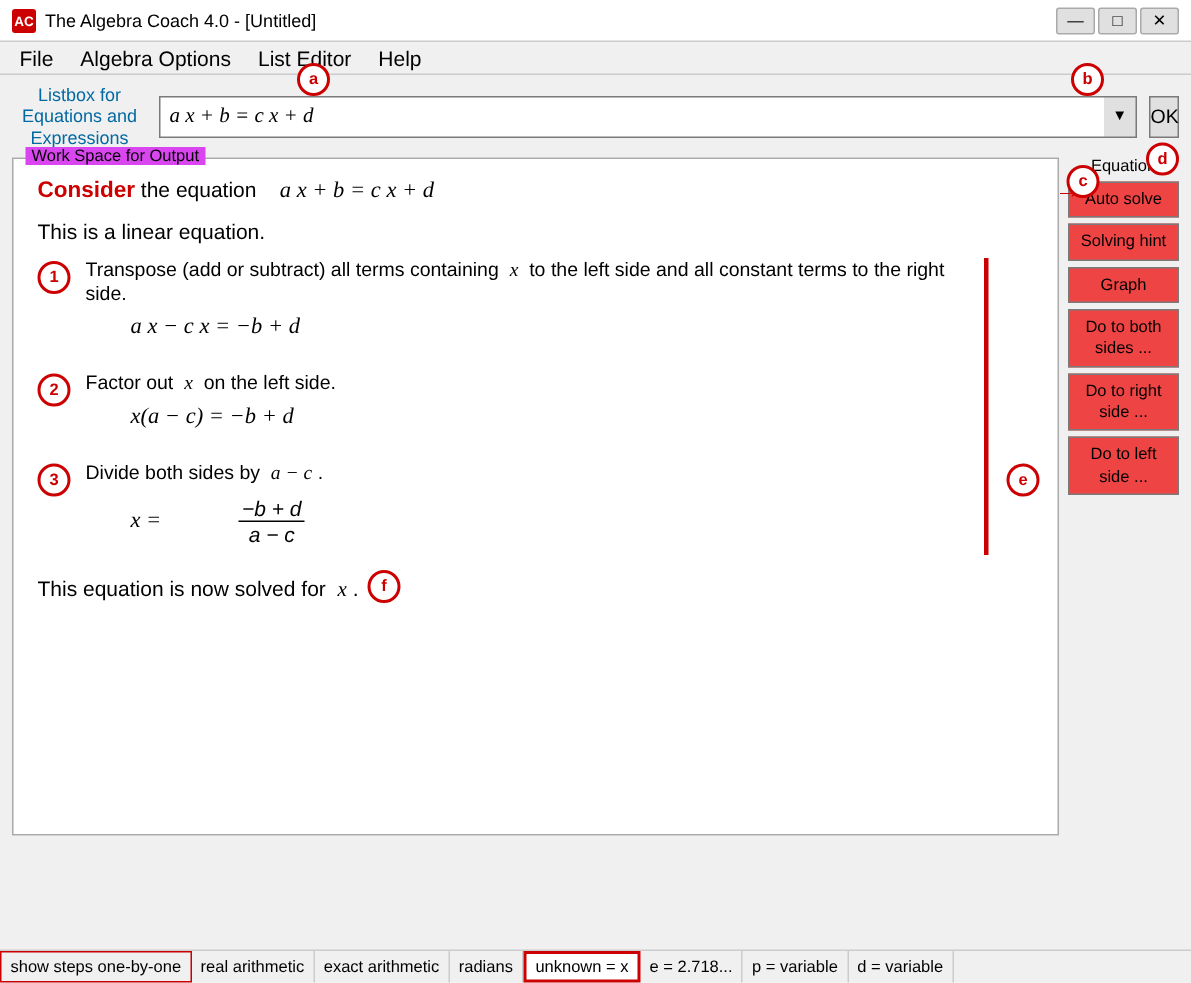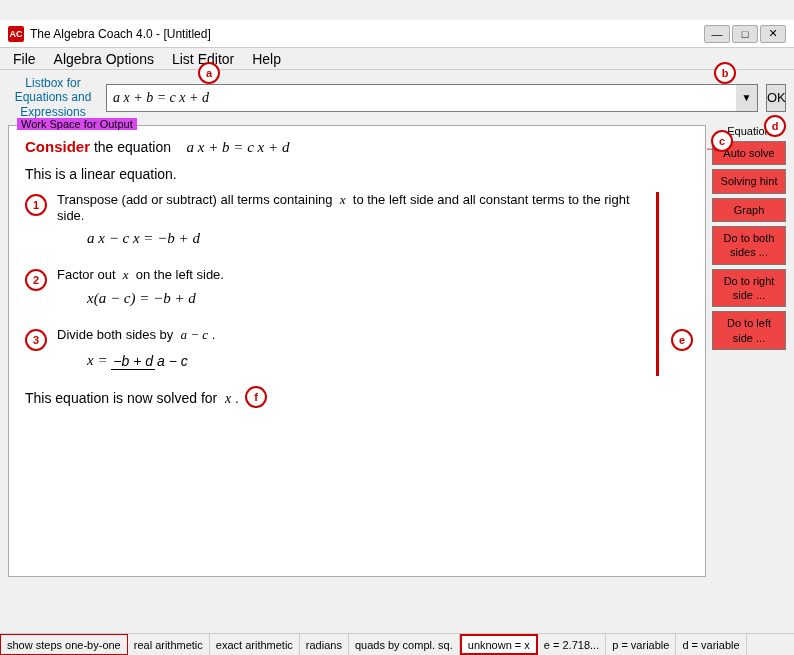--- a/index.html
+++ b/index.html
@@ -15,21 +15,20 @@
 
     
     .title-bar {
       background: #fff;
       border-bottom: 1px solid #ccc;
       display: flex;
       align-items: center;
       height: 28px;
       padding: 0 8px;
       gap: 6px;
-      margin-top: 20px;
     }
     .title-bar-icon {
       width: 16px; height: 16px;
       background: #c00;
       border-radius: 2px;
       display: flex; align-items: center; justify-content: center;
       color: white; font-size: 9px; font-weight: bold;
     }
     .title-bar-text {
       flex: 1;
@@ -226,24 +225,25 @@
 
     .bracket-group {
       position: relative;
       border-right: 3px solid #c00;
       padding-right: 8px;
     }
 
     
     .fraction {
       display: inline-flex;
-      flex-direction: row;
+      flex-direction: column;
       align-items: center;
       vertical-align: middle;
       font-style: italic;
+      margin-left: 48px;
     }
     .fraction .num {
       border-bottom: 1px solid #000;
       padding: 0 2px;
       font-size: 14px;
     }
     .fraction .den {
       padding: 0 2px;
       font-size: 14px;
     }
@@ -459,23 +459,20 @@
   </div>
   <div class="status-item">
     <span>real arithmetic</span>
   </div>
   <div class="status-item">
     <span>exact arithmetic</span>
   </div>
   <div class="status-item">
     <span>radians</span>
   </div>
-  <div class="status-item">
-    <span>quads by compl. sq.</span>
-  </div>
   <div class="status-item active-highlight" style="border:2px solid #c00; background:white;">
     <span>unknown = x</span>
   </div>
   <div class="status-item">
     <span>e = 2.718...</span>
   </div>
   <div class="status-item">
     <span>p = variable</span>
   </div>
   <div class="status-item">

